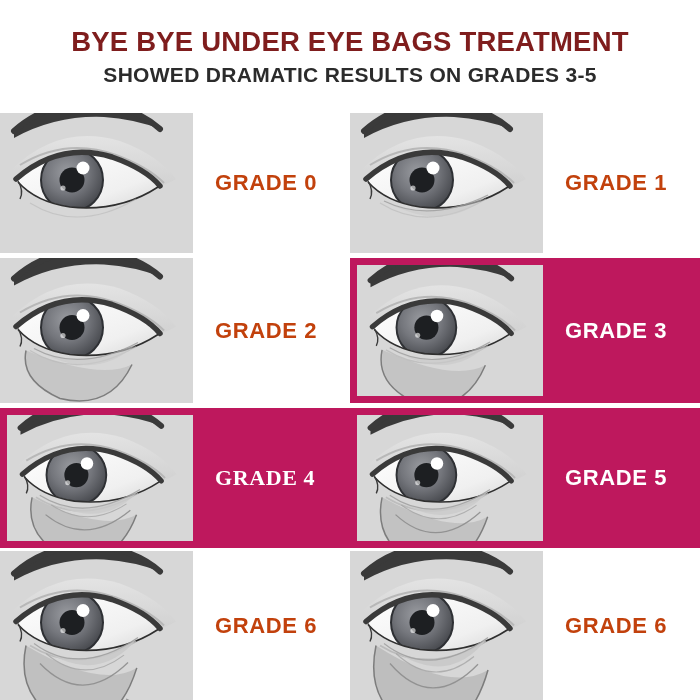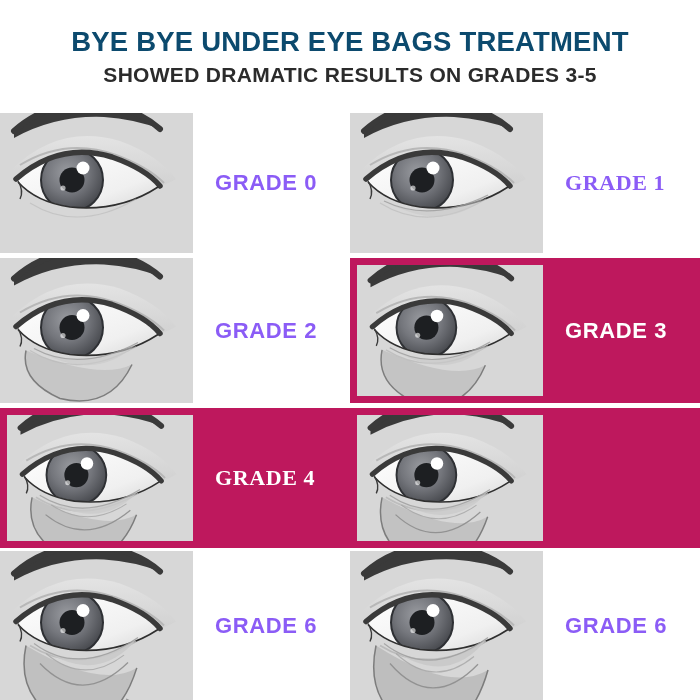--- a/index.html
+++ b/index.html
@@ -30,21 +30,21 @@
   }
   .title {
     position: absolute;
     left: 0;
     top: 26px;
     width: 700px;
     text-align: center;
     font-size: 27.5px;
     font-weight: 700;
     letter-spacing: 0.2px;
-    color: #0c4a6e;
+    color: #7f1d1d;
     white-space: nowrap;
   }
   .subtitle {
     position: absolute;
     left: 0;
     top: 63px;
     width: 700px;
     text-align: center;
     font-size: 21px;
     font-weight: 700;
@@ -94,21 +94,21 @@
     top: 0;
     right: 0;
     height: 100%;
     display: flex;
     align-items: center;
     padding-left: 22px;
     box-sizing: border-box;
     font-size: 22px;
     font-weight: 700;
     letter-spacing: 0.6px;
-    color: #8b5cf6;
+    color: #c2410c;
     white-space: nowrap;
   }
   .cell.green .cell-label {
     color: #ffffff;
   }
 
   .eye-svg {
     display: block;
     width: 100%;
     height: 100%;
@@ -173,21 +173,21 @@
 
     <path d="M18 99 Q36 119 70 124 Q120 129 158 104" fill="none" stroke="#2f2f2f" stroke-width="1.6"></path>
 
     <path d="M18 98 Q24 108 20 116" fill="none" stroke="#3a3a3a" stroke-width="1.4"></path>
 
     <path d="M30 120 Q78 150 136 116" fill="none" stroke="#b7b7b7" stroke-width="1.1" opacity="0.55"></path>
   </svg>
         </div>
         <div class="cell-label">GRADE 0</div>
       </div>
-      <div class="cell" style="left: 350px; top: 0px; width: 350px; height: 140px; font-family: Liberation Serif, serif;">
+      <div class="cell" style="left: 350px; top: 0px; width: 350px; height: 140px;">
         <div class="cell-photo">
   <svg class="eye-svg" viewBox="0 0 193 200" preserveAspectRatio="xMidYMid slice" xmlns="http://www.w3.org/2000/svg">
     <defs>
       <radialGradient id="iris-1" cx="42%" cy="38%" r="62%">
         <stop offset="0%" stop-color="#9a9ca1"></stop>
         <stop offset="55%" stop-color="#74767c"></stop>
         <stop offset="100%" stop-color="#4a4c51"></stop>
       </radialGradient>
       <linearGradient id="lid-1" x1="0" y1="0" x2="0" y2="1">
         <stop offset="0%" stop-color="#e4e4e4"></stop>
@@ -493,20 +493,21 @@
                Q114.8 201 135.6 140.3" fill="none" stroke="#6f6f6f" stroke-width="1.5" opacity="0.85"></path>
       <path d="M40 138 Q82 176.7 128 135.25" fill="none" stroke="#8d8d8d" stroke-width="1.3" opacity="0.9"></path>
       <path d="M46 128 Q84 156.5 124 128.2" fill="none" stroke="#a5a5a5" stroke-width="1.1" opacity="0.8"></path>
       <g stroke="#8a8a8a" stroke-width="1.1" fill="none" opacity="0.9">
         <path d="M126 169.55 L142 177.55"></path>
         <path d="M124 175.55 L139 187.55"></path>
         <path d="M119 179.55 L131 193.55"></path>
       </g>
   </svg>
         </div>
+        <div class="cell-label">GRADE 5</div>
       </div>
       <div class="cell" style="left: 0px; top: 438px; width: 350px; height: 149px; padding-left: 10px;">
         <div class="cell-photo">
   <svg class="eye-svg" viewBox="0 0 193 200" preserveAspectRatio="xMidYMid slice" xmlns="http://www.w3.org/2000/svg">
     <defs>
       <radialGradient id="iris-6" cx="42%" cy="38%" r="62%">
         <stop offset="0%" stop-color="#9a9ca1"></stop>
         <stop offset="55%" stop-color="#74767c"></stop>
         <stop offset="100%" stop-color="#4a4c51"></stop>
       </radialGradient>

